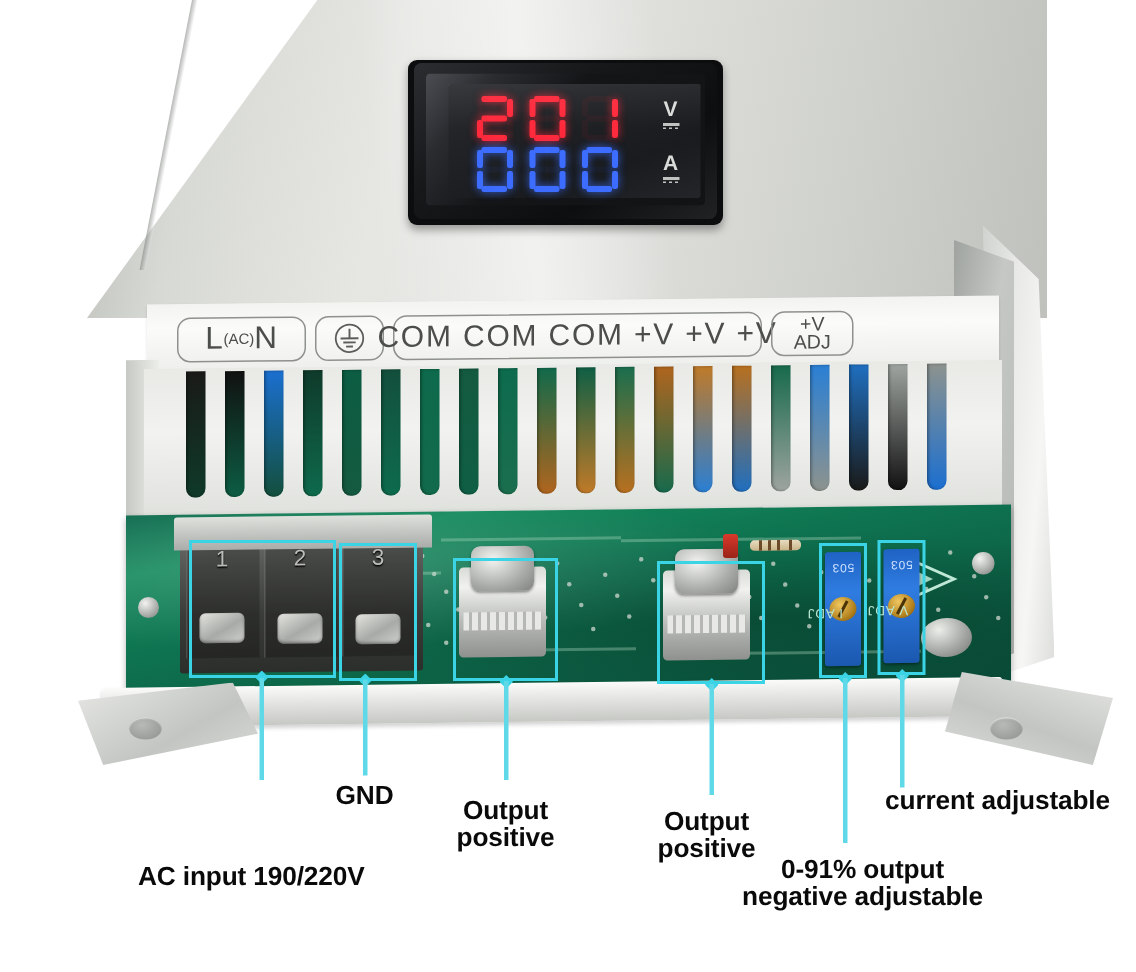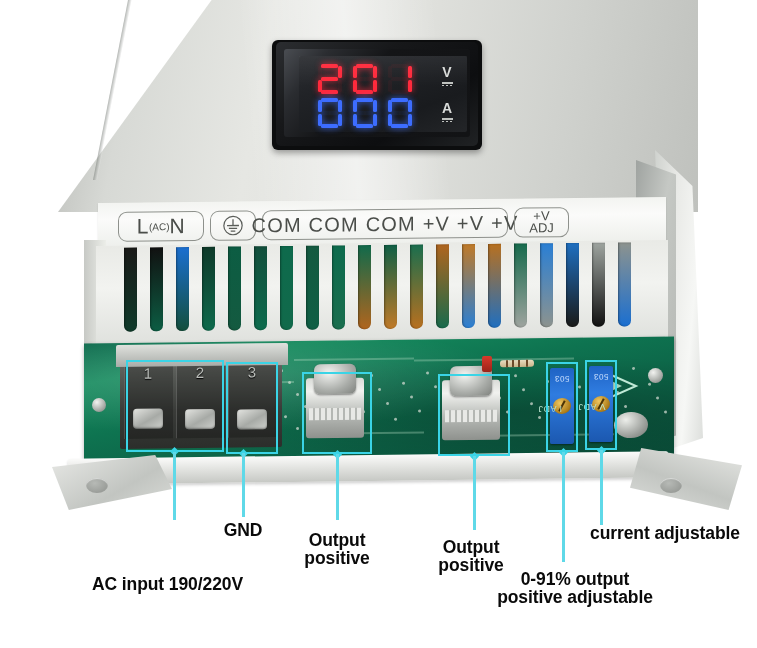--- a/index.html
+++ b/index.html
@@ -485,20 +485,20 @@
     <div>positive</div>
   </div>
 
   <div class="anno c" style="left:422px;top:538px;width:98px;">
     <div>Output</div>
     <div>positive</div>
   </div>
 
   <div class="anno c" style="left:489px;top:570px;width:172px;">
     <div>0-91% output</div>
-    <div>positive adjustable</div>
+    <div>negative adjustable</div>
   </div>
 
   <div class="anno c" style="left:572px;top:524px;width:186px;">
     <div>current adjustable</div>
   </div>
 
 </div>
 
 </body></html>

